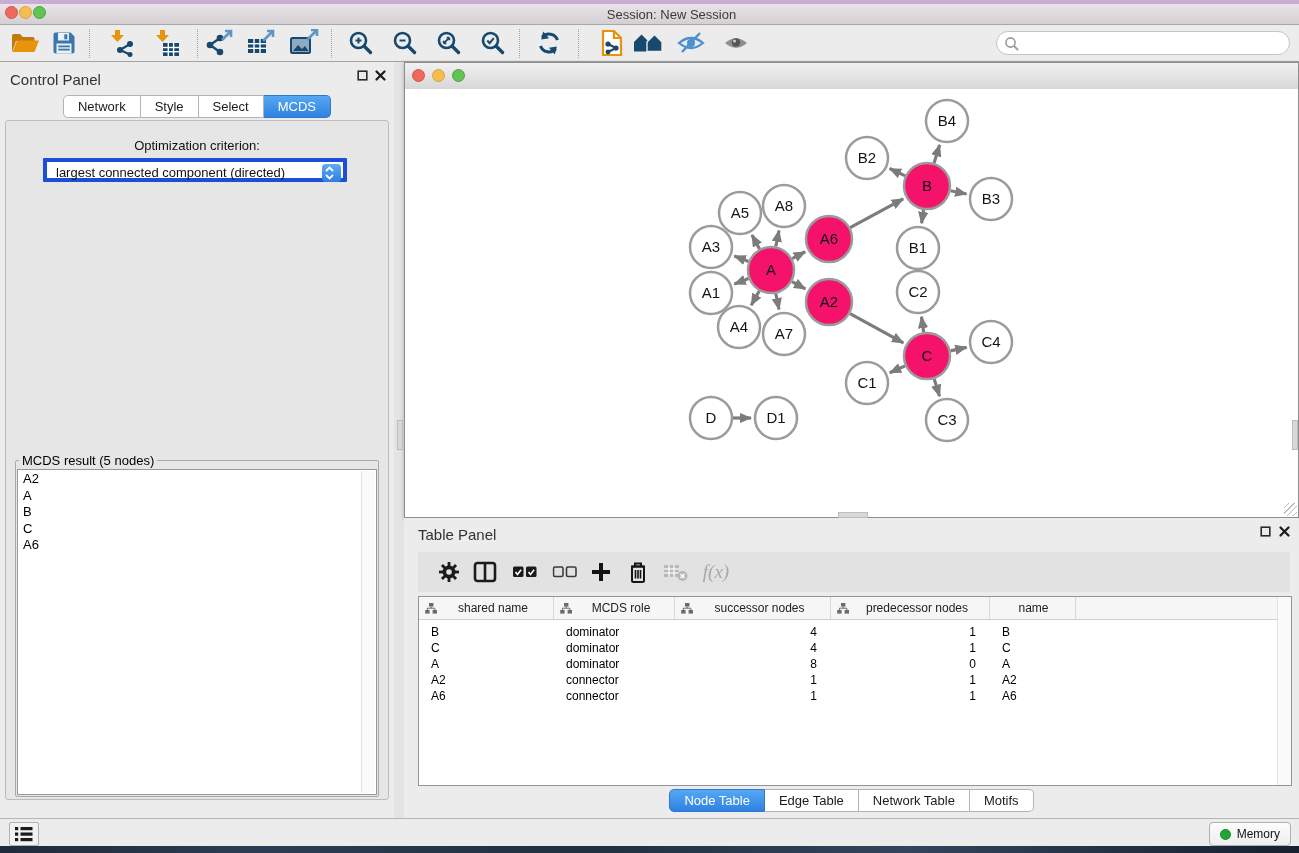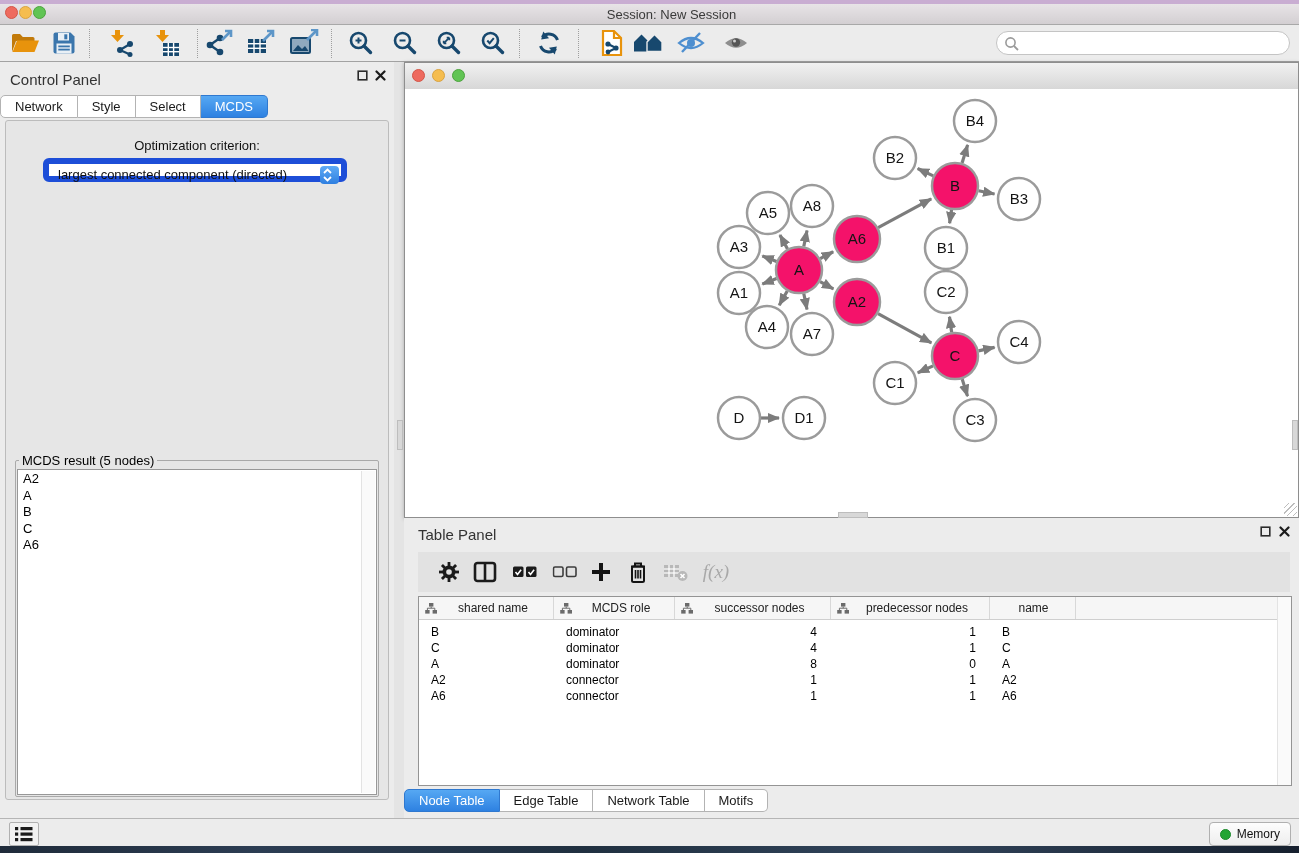--- a/index.html
+++ b/index.html
@@ -22,52 +22,52 @@
   #search-box{position:absolute;right:9px;top:6px;width:294px;height:24px;background:#fff;
               border:1px solid #c4c4c4;border-radius:12px;box-sizing:border-box;}
   #search-box svg{position:absolute;left:7px;top:4px;}
   #search-box input{position:absolute;left:26px;top:2px;right:8px;border:none;outline:none;height:18px;
                     font-size:13px;background:transparent;font-family:"Liberation Sans",sans-serif;}
   
   .panel-title{font-size:15px;color:#333;}
   .win-btn{position:absolute;top:8px;line-height:0;cursor:default;}
   
   #control-panel{position:absolute;left:0;top:62px;width:394px;height:756px;background:#ececec;}
-  #cp-tabs,#tp-tabs{display:flex;}
+  #cp-tabs,#tp-tabs{display:flex;justify-content:center;}
   #cp-tabs{position:absolute;left:0;right:0;top:33px;}
   .cp-tab,.tp-tab{padding:3px 14px;font-size:13px;color:#1a1a1a;background:#fff;
          border:1px solid #b3b3b3;border-left:none;cursor:default;}
   .cp-tab:first-child,.tp-tab:first-child{border-left:1px solid #b3b3b3;border-radius:5px 0 0 5px;}
   .cp-tab:last-child,.tp-tab:last-child{border-radius:0 5px 5px 0;}
   .cp-tab.active,.tp-tab.active{background:linear-gradient(#56a8f3,#2e81e1);color:#fff;border-color:#2f78cf;}
   #cp-body{position:absolute;left:5px;right:5px;top:58px;bottom:18px;background:#e6e6e6;
            border:1px solid #bcbcbc;border-radius:3px;}
   #opt-label{position:absolute;left:0;right:0;top:17px;text-align:center;font-size:13px;color:#111;}
   #criterion{position:absolute;left:37px;right:41px;top:37px;height:24px;background:#fff;
-             border:6px solid #1d4ed8;border-radius:6px;box-sizing:border-box;font-size:13px;
+             border:4px solid #1d4ed8;border-radius:1px;box-sizing:border-box;font-size:13px;
              line-height:22px;padding-left:9px;color:#111;}
   #criterion .stepper{position:absolute;right:2px;top:2px;width:19px;height:18px;border-radius:4px;
              background:linear-gradient(#5fabf5,#2e7fe0);}
   #cp-buttons{position:absolute;left:0;right:0;top:70px;display:flex;justify-content:center;gap:14px;}
   .btn{padding:3px 15px;font-size:13px;color:#111;background:#fff;border:1px solid #b5b5b5;
        border-radius:4px;cursor:default;}
   #result-box{position:absolute;left:9px;right:9px;top:332px;bottom:2px;margin:0;padding:1px;
               border:1px solid #a9a9a9;border-radius:2px;background:#e6e6e6;}
   #result-box legend{font-size:13px;color:#000;padding:0 3px;margin-left:2px;}
   #result-list{position:relative;width:100%;height:100%;box-sizing:border-box;background:#fff;
                border:1px solid #989898;overflow:hidden;padding-top:1px;}
   .result-item{font-size:13px;line-height:16.5px;padding-left:5px;color:#000;}
   .vtrack{position:absolute;top:1px;right:1px;bottom:1px;width:13px;background:#fafafa;border-left:1px solid #e3e3e3;}
   
   #net-window{position:absolute;left:404px;top:62px;width:895px;height:456px;background:#fff;
               border:1px solid #8e8e8e;box-sizing:border-box;box-shadow:0 1px 4px rgba(0,0,0,.25);}
   #nw-titlebar{position:relative;height:26px;background:linear-gradient(#f1f1f1,#d7d7d7);
                border-bottom:1px solid #b0b0b0;}
   #nw-titlebar .title{position:absolute;left:0;right:0;top:6px;text-align:center;font-size:13px;color:#333;}
-  #nw-canvas{position:absolute;left:0;top:26px;right:0;bottom:0;background:#fff;padding-left:28px;}
+  #nw-canvas{position:absolute;left:0;top:26px;right:0;bottom:0;background:#fff;}
   #grip{position:absolute;right:1px;bottom:1px;width:13px;height:13px;
         background:repeating-linear-gradient(135deg,transparent 0 3px,#bdbdbd 3px 4px);}
   .split-h{position:absolute;width:6px;height:30px;background:#d8d8d8;border:1px solid #bdbdbd;box-sizing:border-box;}
   .split-v{position:absolute;width:30px;height:6px;background:#d8d8d8;border:1px solid #bdbdbd;box-sizing:border-box;}
   
   #table-panel{position:absolute;left:404px;top:518px;width:895px;height:300px;background:#ececec;}
   #tp-toolbar{position:absolute;left:14px;right:9px;top:34px;height:40px;background:#e2e2e2;}
   .tpicon{position:absolute;top:50%;transform:translate(-50%,-50%);line-height:0;}
   .fx{font-family:"Liberation Serif",serif;font-style:italic;font-size:19px;color:#a8a8a8;}
   #tbl{position:absolute;left:14px;right:7px;top:78px;height:190px;background:#fff;

